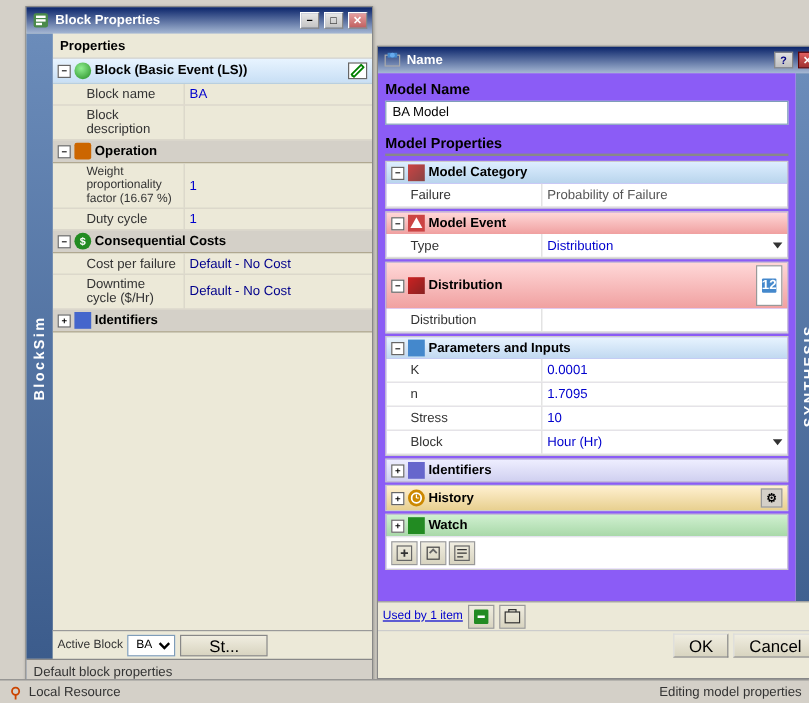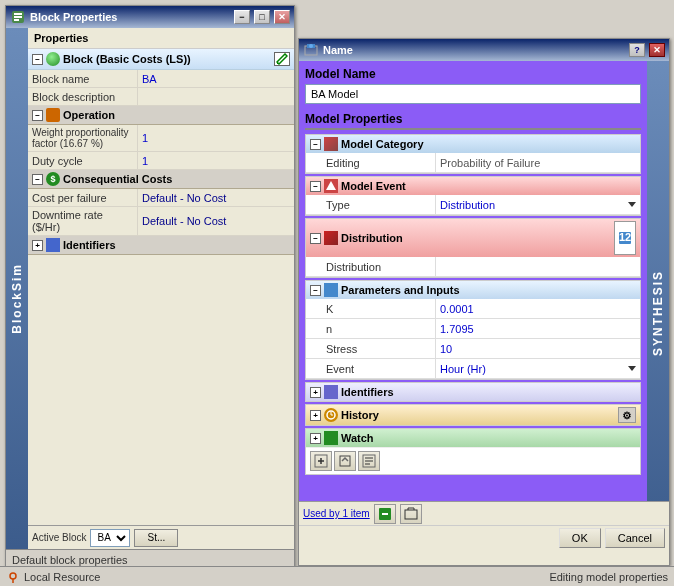--- a/index.html
+++ b/index.html
@@ -4,20 +4,21 @@
   <style>
     * { box-sizing: border-box; margin: 0; padding: 0; font-family: 'Segoe UI', Tahoma, Arial, sans-serif; font-size: 11px; }
     body { width: 674px; height: 586px; overflow: hidden; background: #d4d0c8; }
 
     
     .window {
       position: absolute;
       background: #ece9d8;
       border: 1px solid #888;
       box-shadow: 1px 1px 3px rgba(0,0,0,0.4);
+      margin-left: 16px;
     }
     .title-bar {
       background: linear-gradient(to bottom, #0a246a, #a6b8d4);
       color: white;
       height: 22px;
       display: flex;
       align-items: center;
       padding: 0 4px;
       font-weight: bold;
       font-size: 11px;
@@ -56,21 +57,21 @@
       display: flex; align-items: center; gap: 3px;
       border-bottom: 1px solid #b0a890;
     }
 
     .prop-row {
       display: flex; align-items: stretch;
       border-bottom: 1px solid #d8d4c8;
       min-height: 18px;
     }
     .prop-label {
-      padding: 2px 4px 2px 4px;
+      padding: 2px 4px 2px 28px;
       color: #333;
       flex: 0 0 110px;
       border-right: 1px solid #d8d4c8;
       display: flex; align-items: center;
     }
     .prop-value {
       padding: 2px 4px;
       color: #00008b;
       flex: 1;
       display: flex; align-items: center;
@@ -249,24 +250,24 @@
     .footer-select {
       height: 18px;
       border: 1px solid #7f9db9;
       background: white;
       font-size: 10px;
       padding: 0 2px;
     }
 
     .footer-btn {
       height: 18px;
-      padding: 0 12px;
+      padding: 0 23px;
       background: linear-gradient(to bottom, #f0ede0, #d8d4c0);
       border: 1px solid #888;
-      font-size: 10px;
+      font-size: 14px;
       cursor: pointer;
     }
 
     .model-footer {
       position: absolute;
       bottom: 0; left: 0; right: 0;
       height: 64px;
       background: #ece9d8;
       border-top: 1px solid #999;
     }
@@ -285,21 +286,21 @@
       justify-content: flex-end;
     }
 
     .win-btn {
       height: 20px;
       padding: 0 12px;
       background: linear-gradient(to bottom, #f0ede0, #d8d4c0);
       border: 1px solid #888;
       border-top-color: #ddd;
       border-left-color: #ddd;
-      font-size: 11px;
+      font-size: 14px;
       cursor: pointer;
     }
 
     .link-text {
       color: #0000cd;
       text-decoration: underline;
       cursor: pointer;
       font-size: 10px;
     }
 
@@ -407,21 +408,21 @@
 
   <div style="position:absolute; top:22px; left:22px; right:0; bottom:44px; overflow:hidden;">
 
     <div class="props-label-header">
       <span>Properties</span>
     </div>
 
     <div class="block-section-header">
       <div class="collapse-btn">−</div>
       <div class="green-circle"></div>
-      <span>Block (Basic Costs (LS))</span>
+      <span>Block (Basic Event (LS))</span>
       <div style="margin-left:auto; width:16px; height:14px; border:1px solid #666; background:white; display:flex; align-items:center; justify-content:center; font-size:9px;">
         <svg width="12" height="12" viewBox="0 0 12 12">
             <path d="M1 9 L9 1 L11 3 L3 11 Z" fill="none" stroke="#008000" stroke-width="1.5"></path>
             <path d="M1 9 L1 11 L3 11 Z" fill="#008000"></path>
           </svg>
       </div>
     </div>
 
     <div class="prop-row">
       <div class="prop-label">Block name</div>
@@ -454,21 +455,21 @@
       <div class="icon-dollar">$</div>
       <span style="font-weight:bold;">Consequential Costs</span>
     </div>
 
     <div class="prop-row">
       <div class="prop-label">Cost per failure</div>
       <div class="prop-value">Default - No Cost</div>
     </div>
 
     <div class="prop-row">
-      <div class="prop-label">Downtime rate ($/Hr)</div>
+      <div class="prop-label">Downtime cycle ($/Hr)</div>
       <div class="prop-value">Default - No Cost</div>
     </div>
 
     <div class="section-header">
       <div class="collapse-btn">+</div>
       <div class="icon-blue-list"></div>
       <span style="font-weight:bold;">Identifiers</span>
     </div>
   </div>
 
@@ -513,21 +514,21 @@
 
     <div class="model-props-header">Model Properties</div>
 
     <div class="model-section">
       <div class="model-section-header">
         <div class="collapse-btn">−</div>
         <div style="width:14px;height:14px;background:linear-gradient(135deg,#cc4444,#884444);flex-shrink:0;"></div>
         <span>Model Category</span>
       </div>
       <div class="model-prop-row">
-        <div class="model-prop-label">Editing</div>
+        <div class="model-prop-label">Failure</div>
         <div class="model-prop-value">Probability of Failure</div>
       </div>
     </div>
 
     <div class="model-section">
       <div class="model-section-header" style="background:linear-gradient(to bottom,#ffd8d8,#f0a0a0);">
         <div class="collapse-btn">−</div>
         <div style="width:14px;height:14px;background:#cc4444;flex-shrink:0;display:flex;align-items:center;justify-content:center;">
           <svg width="12" height="12" viewBox="0 0 12 12">
               <polygon points="6,1 11,10 1,10" fill="white"></polygon>
@@ -579,21 +580,21 @@
         <div class="model-prop-label">n</div>
         <div class="model-prop-value blue-link">1.7095</div>
       </div>
 
       <div class="model-prop-row">
         <div class="model-prop-label">Stress</div>
         <div class="model-prop-value blue-link">10</div>
       </div>
 
       <div class="model-prop-row">
-        <div class="model-prop-label">Event</div>
+        <div class="model-prop-label">Block</div>
         <div class="model-prop-value" style="padding:2px 4px;">
           <div class="prop-dropdown">
             <span style="color:#0000cd;">Hour (Hr)</span>
             <span class="triangle-down"></span>
           </div>
         </div>
       </div>
     </div>
 
     <div class="model-section">

